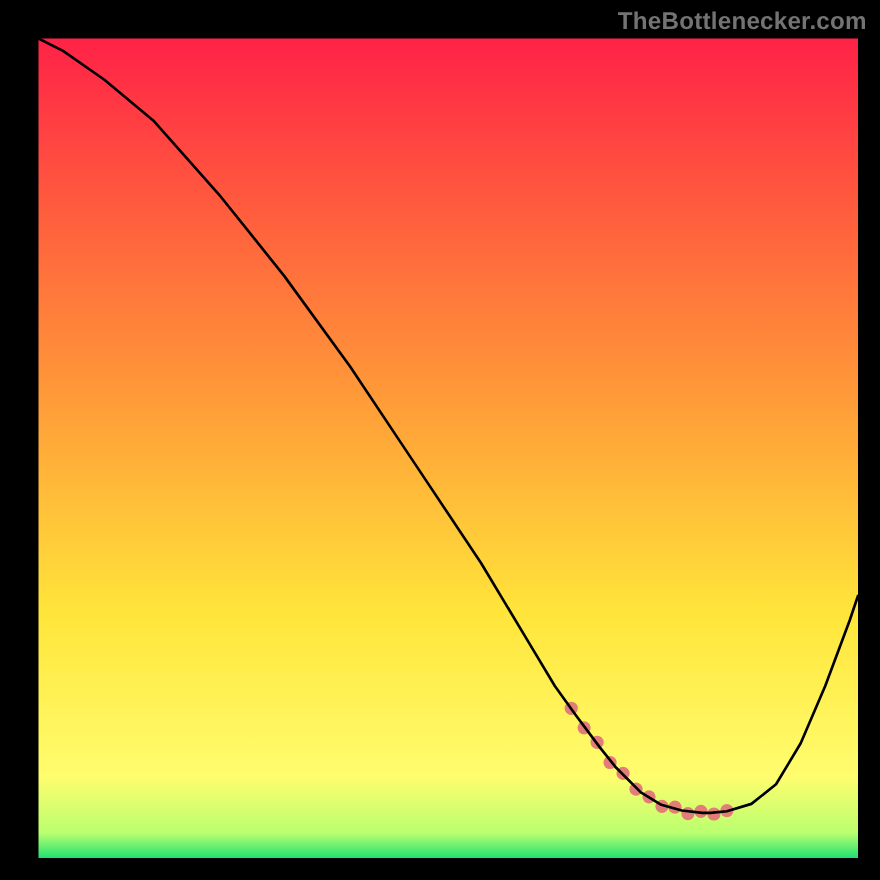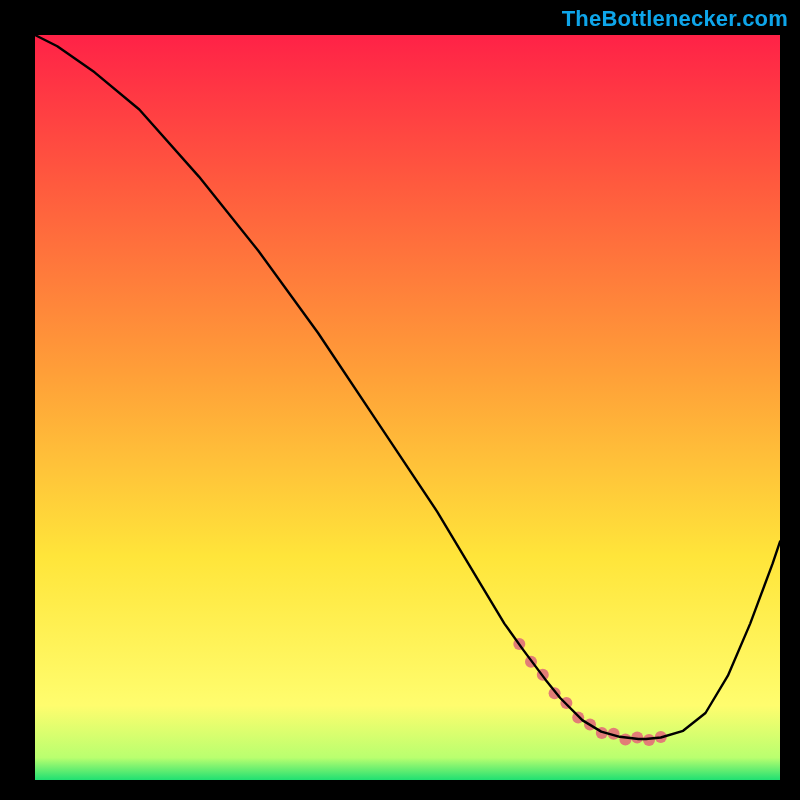--- a/index.html
+++ b/index.html
@@ -15,21 +15,21 @@
     width: 800px;
     height: 800px;
   }
   .watermark {
     position: absolute;
     top: 6px;
     right: 12px;
     font-family: Arial, Helvetica, sans-serif;
     font-size: 22px;
     font-weight: 600;
-    color: #0ea5e9;
+    color: #737373;
     letter-spacing: 0.2px;
     z-index: 3;
     user-select: none;
   }
   svg {
     position: absolute;
     top: 0;
     left: 0;
     display: block;
   }

